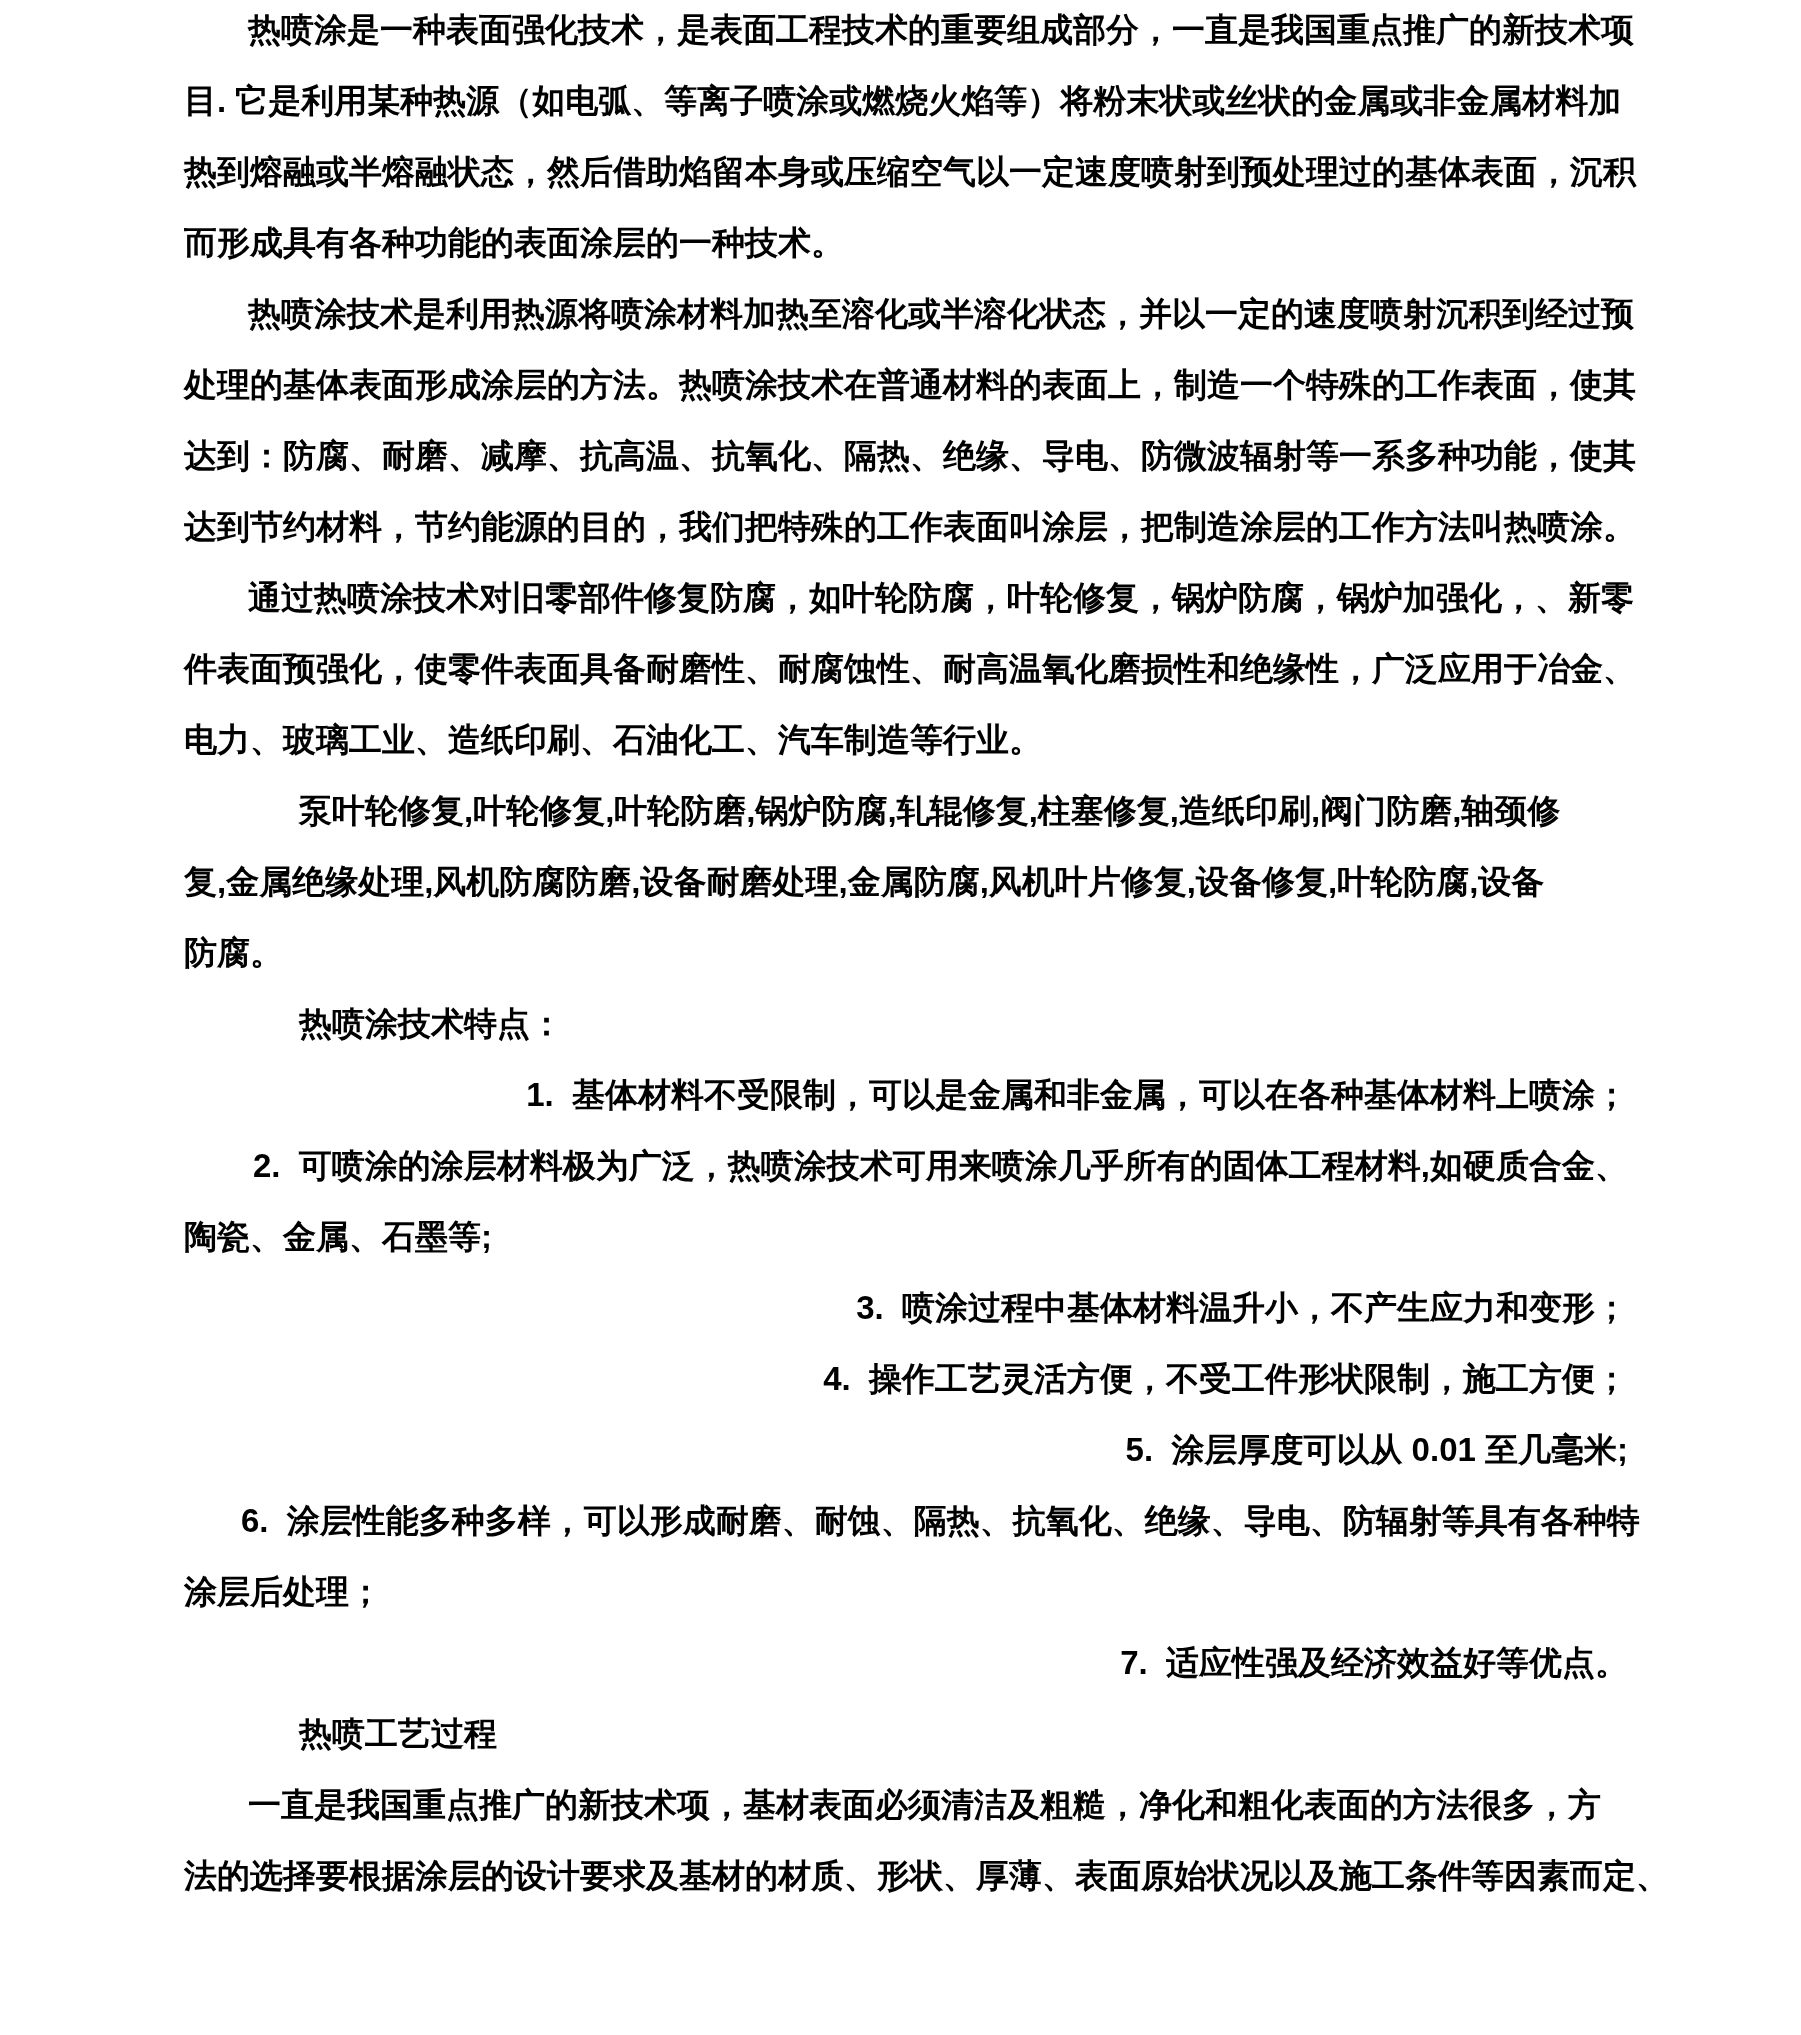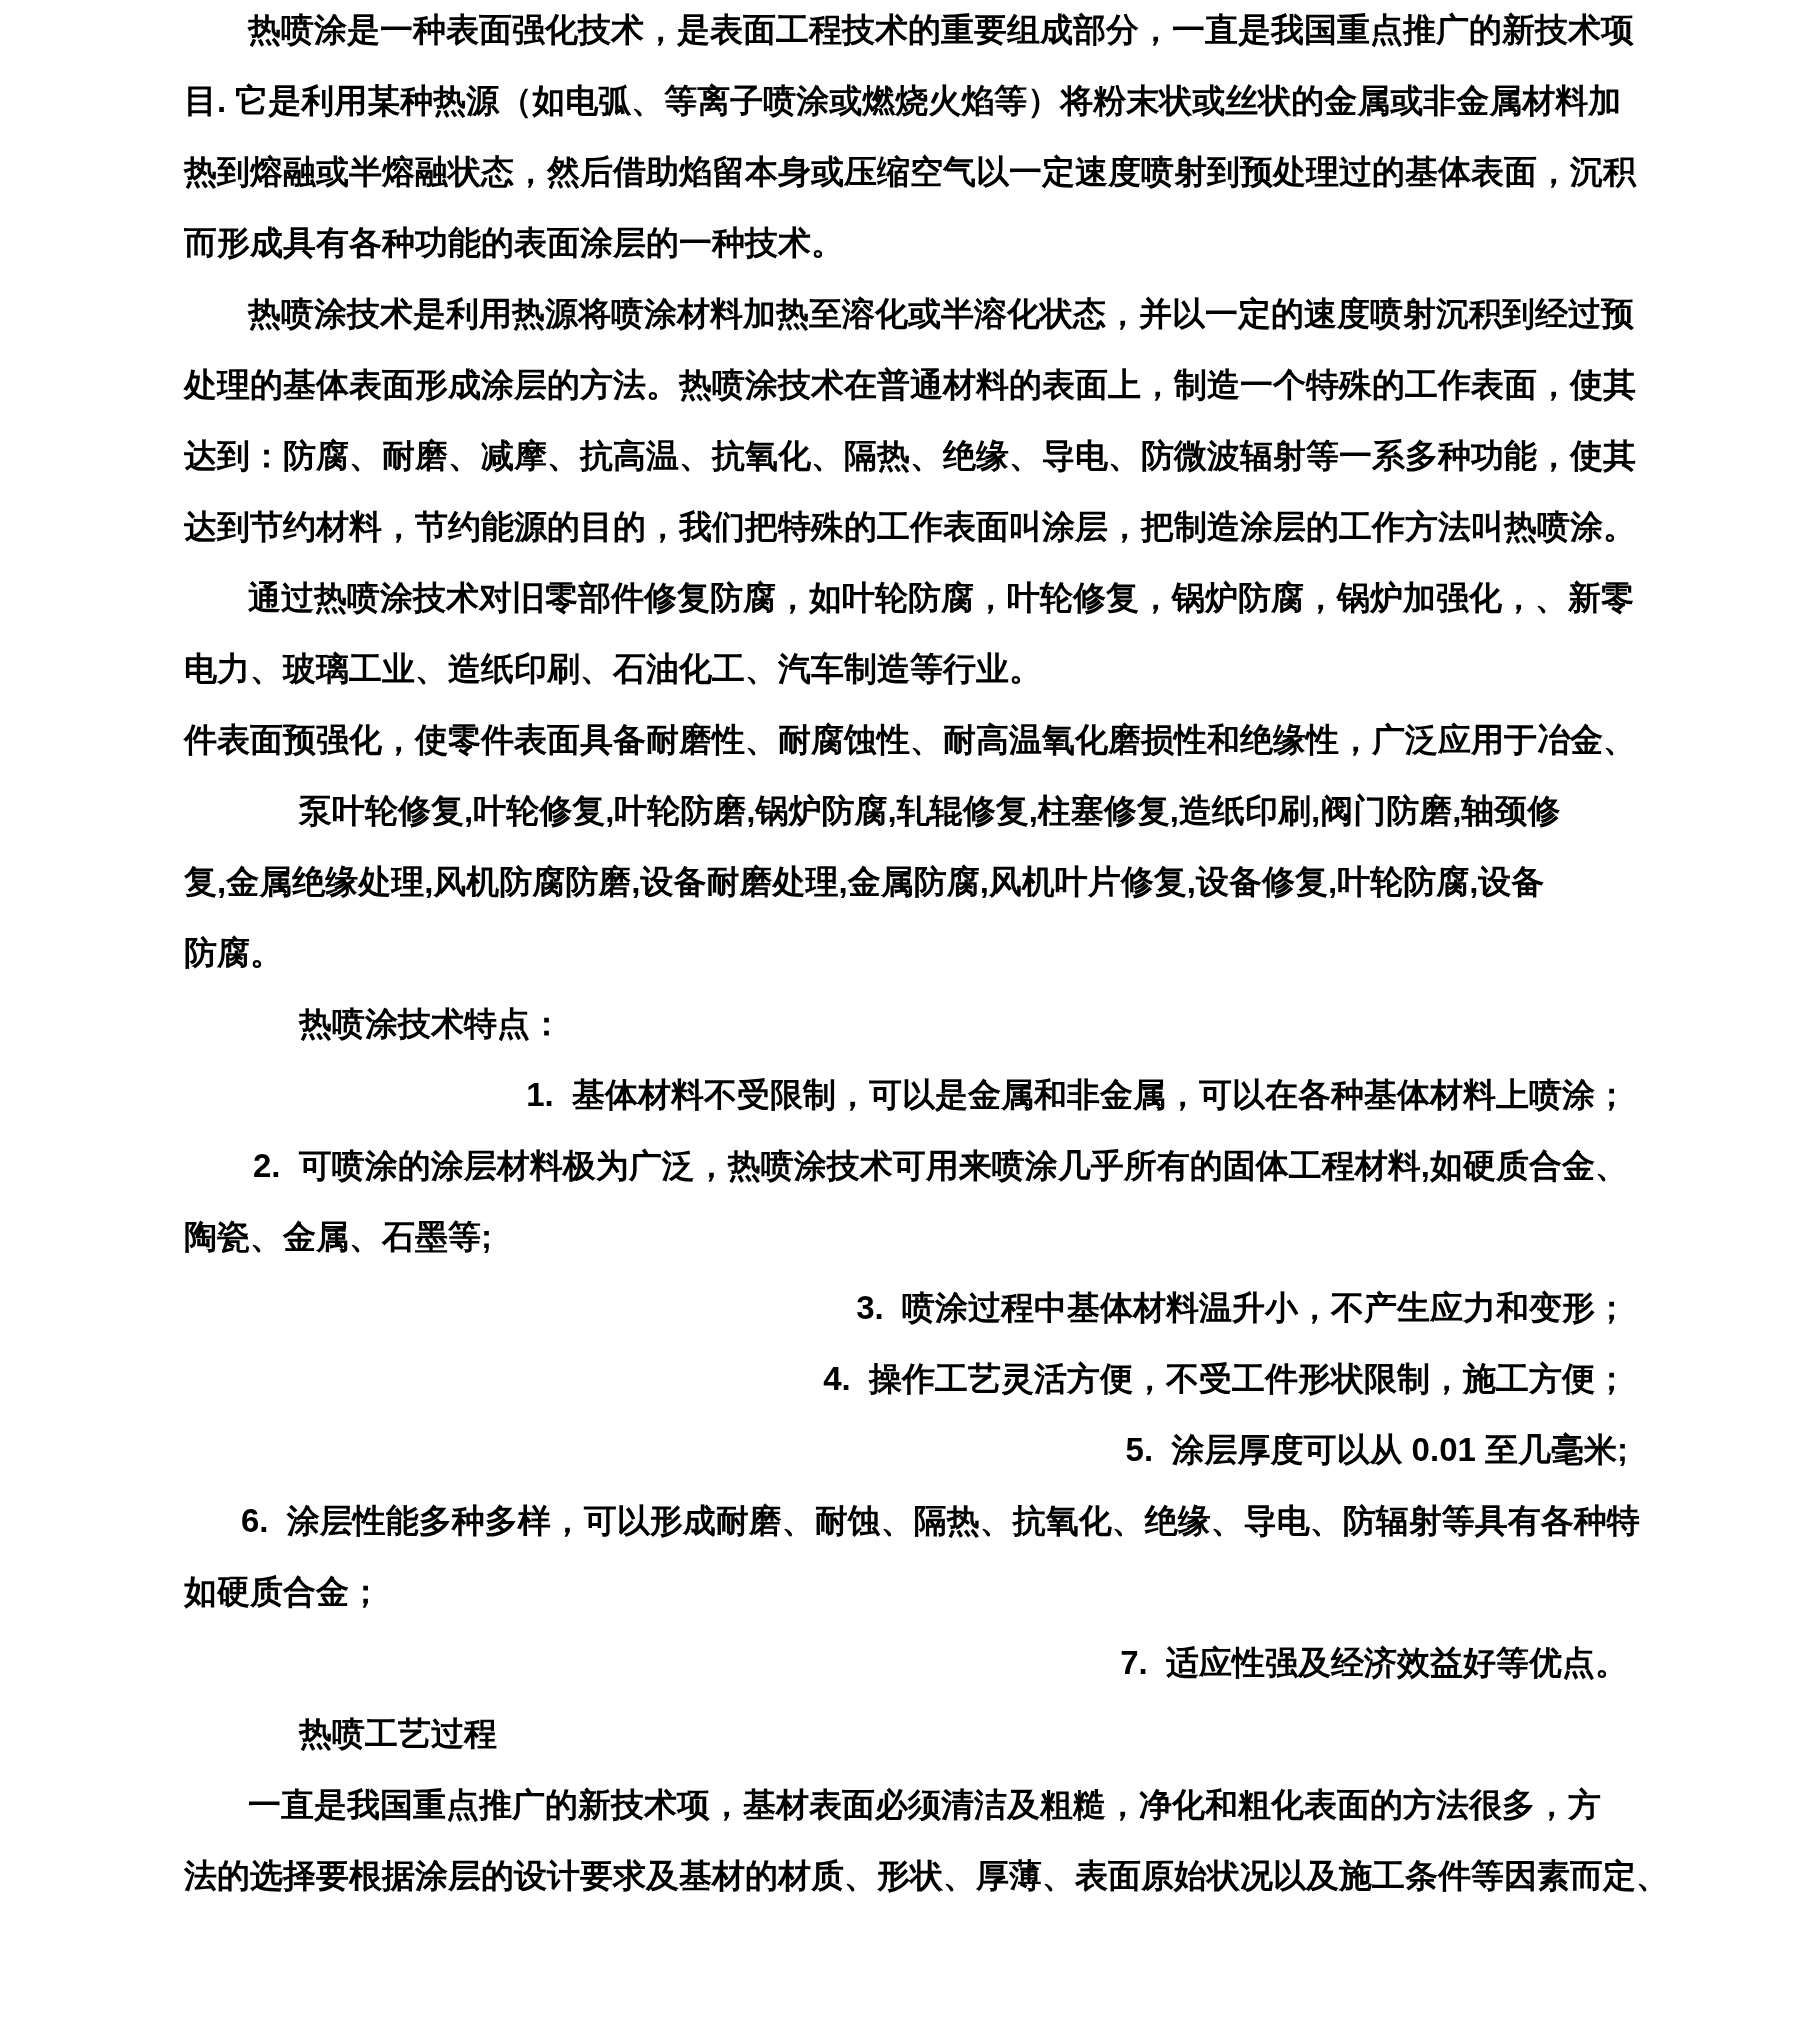--- a/index.html
+++ b/index.html
@@ -38,32 +38,32 @@
 <div class="doc" id="doc" style="color: rgb(0, 0, 0);">
     <div class="line indent-para">热喷涂是一种表面强化技术，是表面工程技术的重要组成部分，一直是我国重点推广的新技术项</div>
     <div class="line indent-none">目. 它是利用某种热源（如电弧、等离子喷涂或燃烧火焰等）将粉末状或丝状的金属或非金属材料加</div>
     <div class="line indent-none">热到熔融或半熔融状态，然后借助焰留本身或压缩空气以一定速度喷射到预处理过的基体表面，沉积</div>
     <div class="line indent-none">而形成具有各种功能的表面涂层的一种技术。</div>
     <div class="line indent-para">热喷涂技术是利用热源将喷涂材料加热至溶化或半溶化状态，并以一定的速度喷射沉积到经过预</div>
     <div class="line indent-none">处理的基体表面形成涂层的方法。热喷涂技术在普通材料的表面上，制造一个特殊的工作表面，使其</div>
     <div class="line indent-none">达到：防腐、耐磨、减摩、抗高温、抗氧化、隔热、绝缘、导电、防微波辐射等一系多种功能，使其</div>
     <div class="line indent-none">达到节约材料，节约能源的目的，我们把特殊的工作表面叫涂层，把制造涂层的工作方法叫热喷涂。</div>
     <div class="line indent-para">通过热喷涂技术对旧零部件修复防腐，如叶轮防腐，叶轮修复，锅炉防腐，锅炉加强化，、新零</div>
+    <div class="line indent-none">件表面预强化，使零件表面具备耐磨性、耐腐蚀性、耐高温氧化磨损性和绝缘性，广泛应用于冶金、</div>
     <div class="line indent-none">电力、玻璃工业、造纸印刷、石油化工、汽车制造等行业。</div>
-    <div class="line indent-none">件表面预强化，使零件表面具备耐磨性、耐腐蚀性、耐高温氧化磨损性和绝缘性，广泛应用于冶金、</div>
     <div class="line indent-deep">泵叶轮修复,叶轮修复,叶轮防磨,锅炉防腐,轧辊修复,柱塞修复,造纸印刷,阀门防磨,轴颈修</div>
     <div class="line indent-none">复,金属绝缘处理,风机防腐防磨,设备耐磨处理,金属防腐,风机叶片修复,设备修复,叶轮防腐,设备</div>
     <div class="line indent-none">防腐。</div>
     <div class="line indent-deep">热喷涂技术特点：</div>
     <div class="line indent-list">1.  基体材料不受限制，可以是金属和非金属，可以在各种基体材料上喷涂；</div>
     <div class="line indent-list">2.  可喷涂的涂层材料极为广泛，热喷涂技术可用来喷涂几乎所有的固体工程材料,如硬质合金、</div>
     <div class="line indent-none">陶瓷、金属、石墨等;</div>
     <div class="line indent-list">3.  喷涂过程中基体材料温升小，不产生应力和变形；</div>
     <div class="line indent-list">4.  操作工艺灵活方便，不受工件形状限制，施工方便；</div>
     <div class="line indent-list">5.  涂层厚度可以从 0.01 至几毫米;</div>
     <div class="line indent-list">6.  涂层性能多种多样，可以形成耐磨、耐蚀、隔热、抗氧化、绝缘、导电、防辐射等具有各种特</div>
-    <div class="line indent-none">如硬质合金；</div>
+    <div class="line indent-none">涂层后处理；</div>
     <div class="line indent-list">7.  适应性强及经济效益好等优点。</div>
     <div class="line indent-deep">热喷工艺过程</div>
     <div class="line indent-para">一直是我国重点推广的新技术项，基材表面必须清洁及粗糙，净化和粗化表面的方法很多，方</div>
     <div class="line indent-none">法的选择要根据涂层的设计要求及基材的材质、形状、厚薄、表面原始状况以及施工条件等因素而定、</div>
   </div>
 
 
 </body></html>

